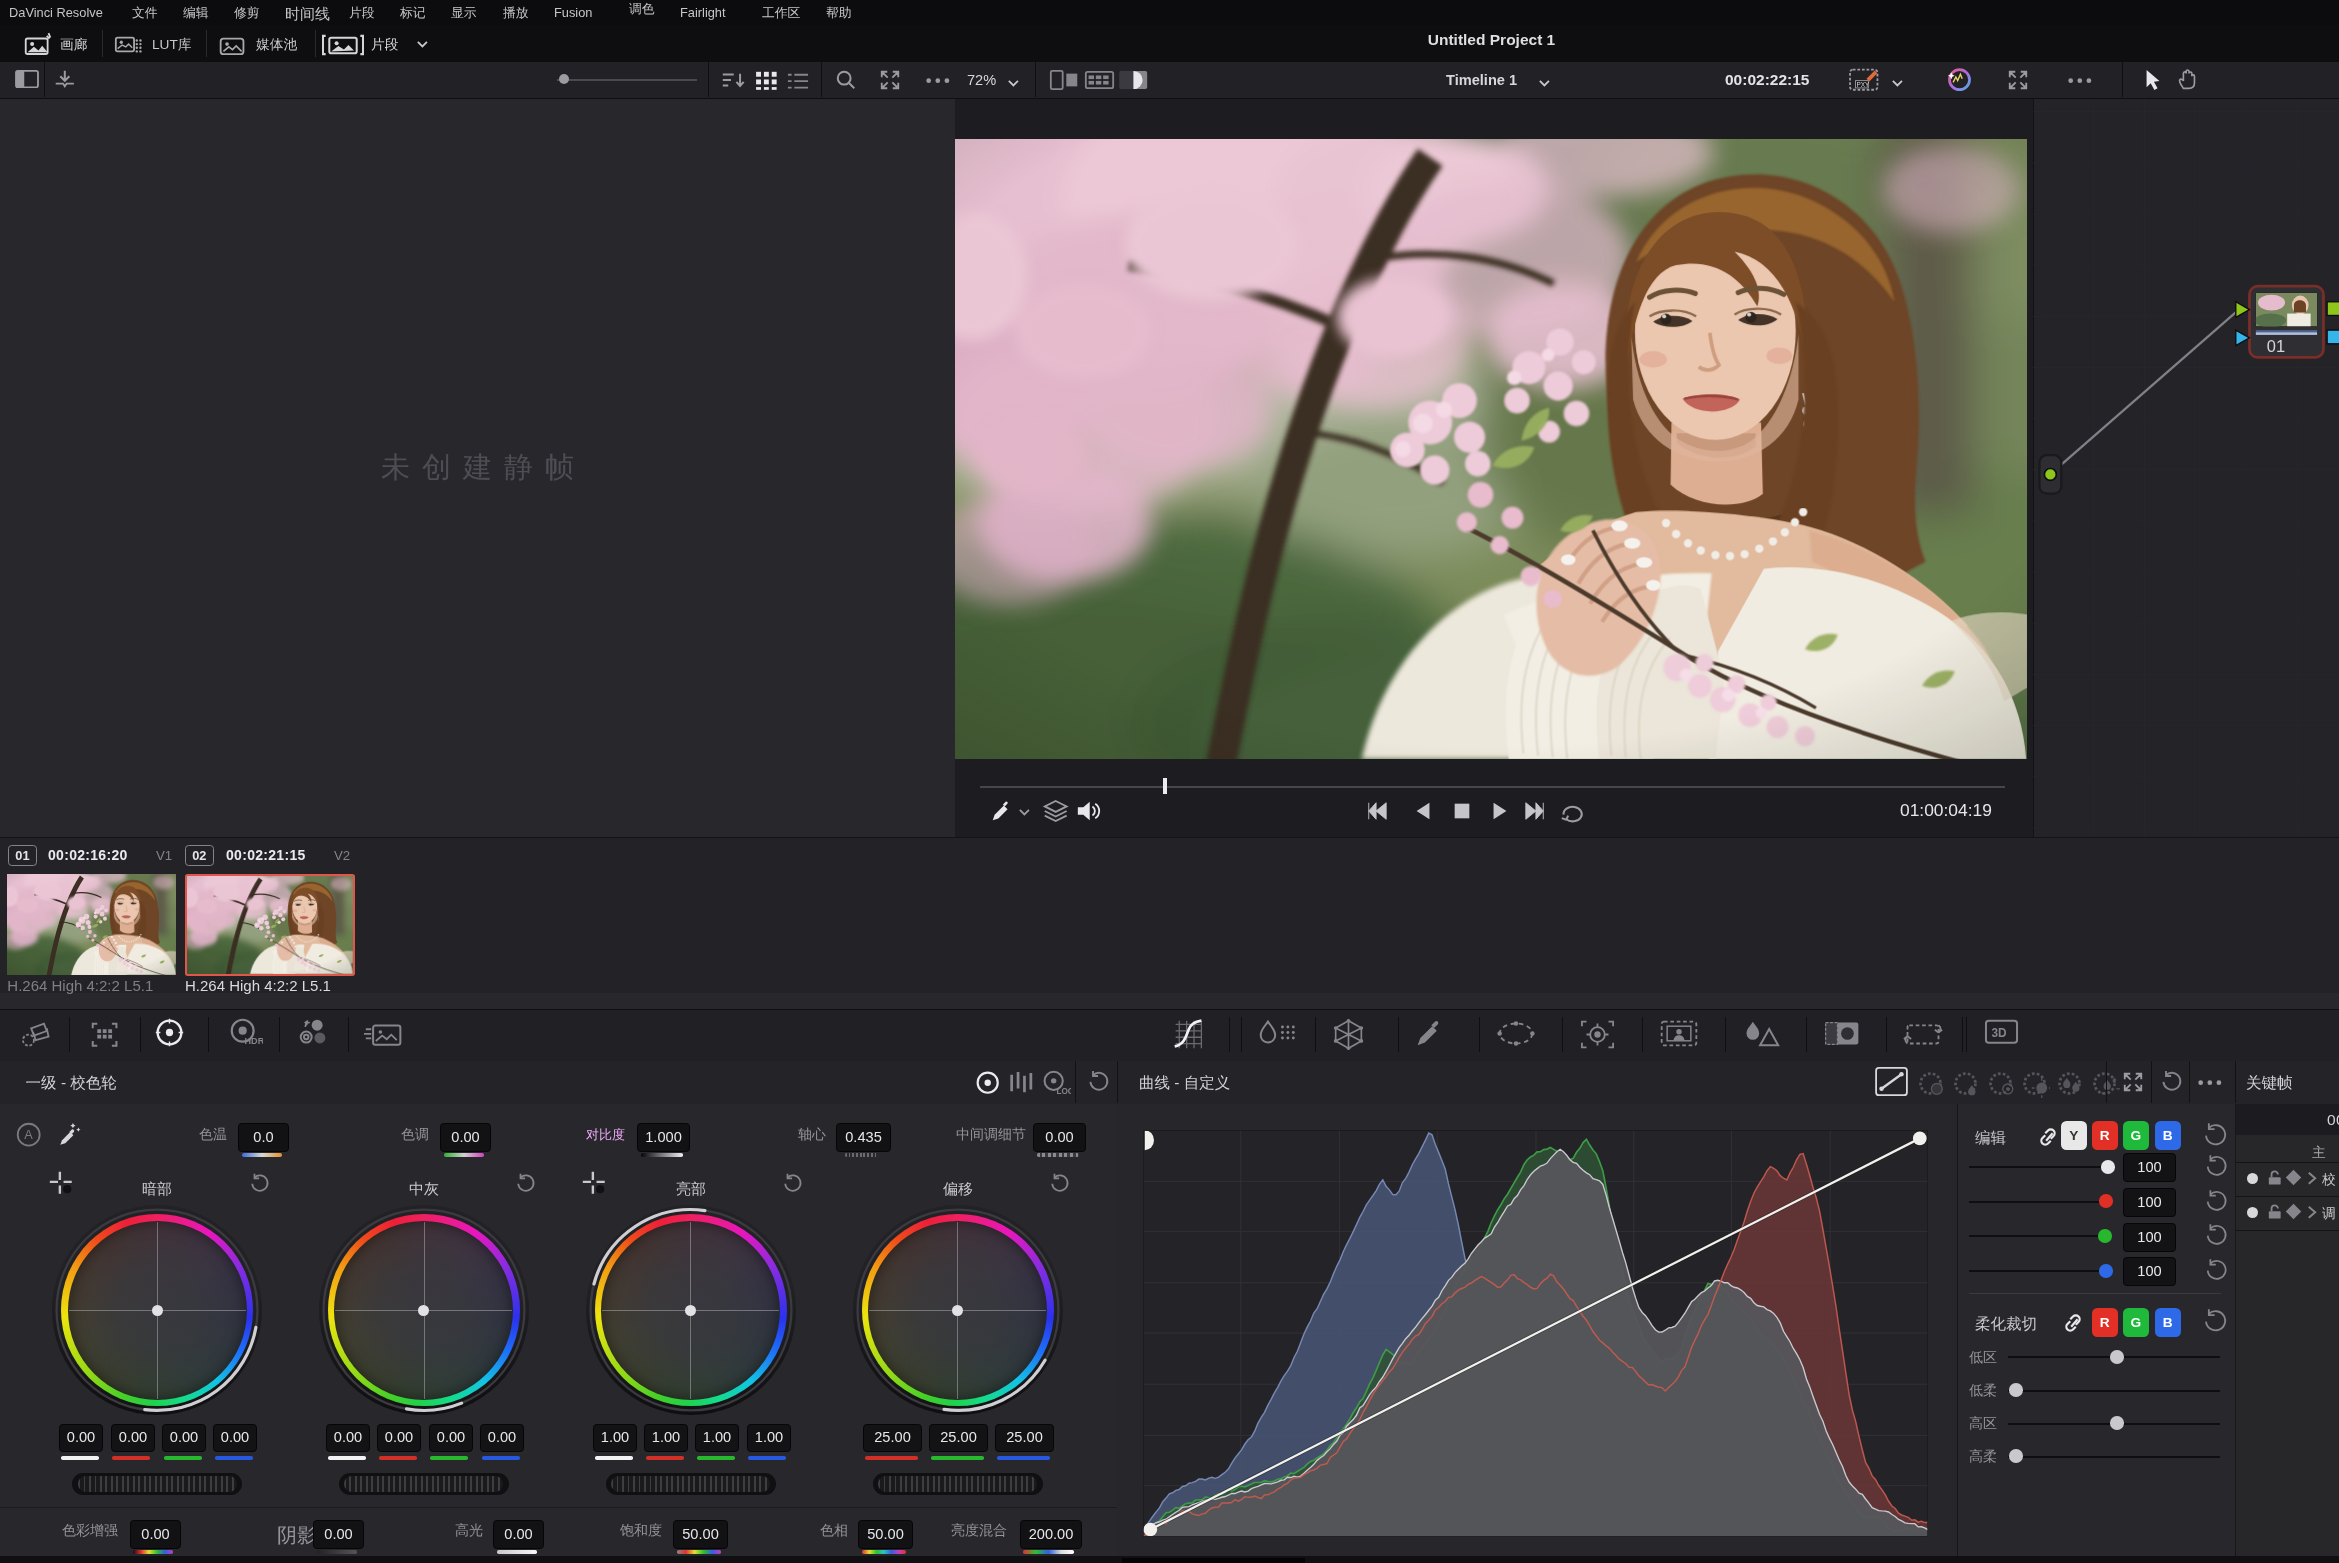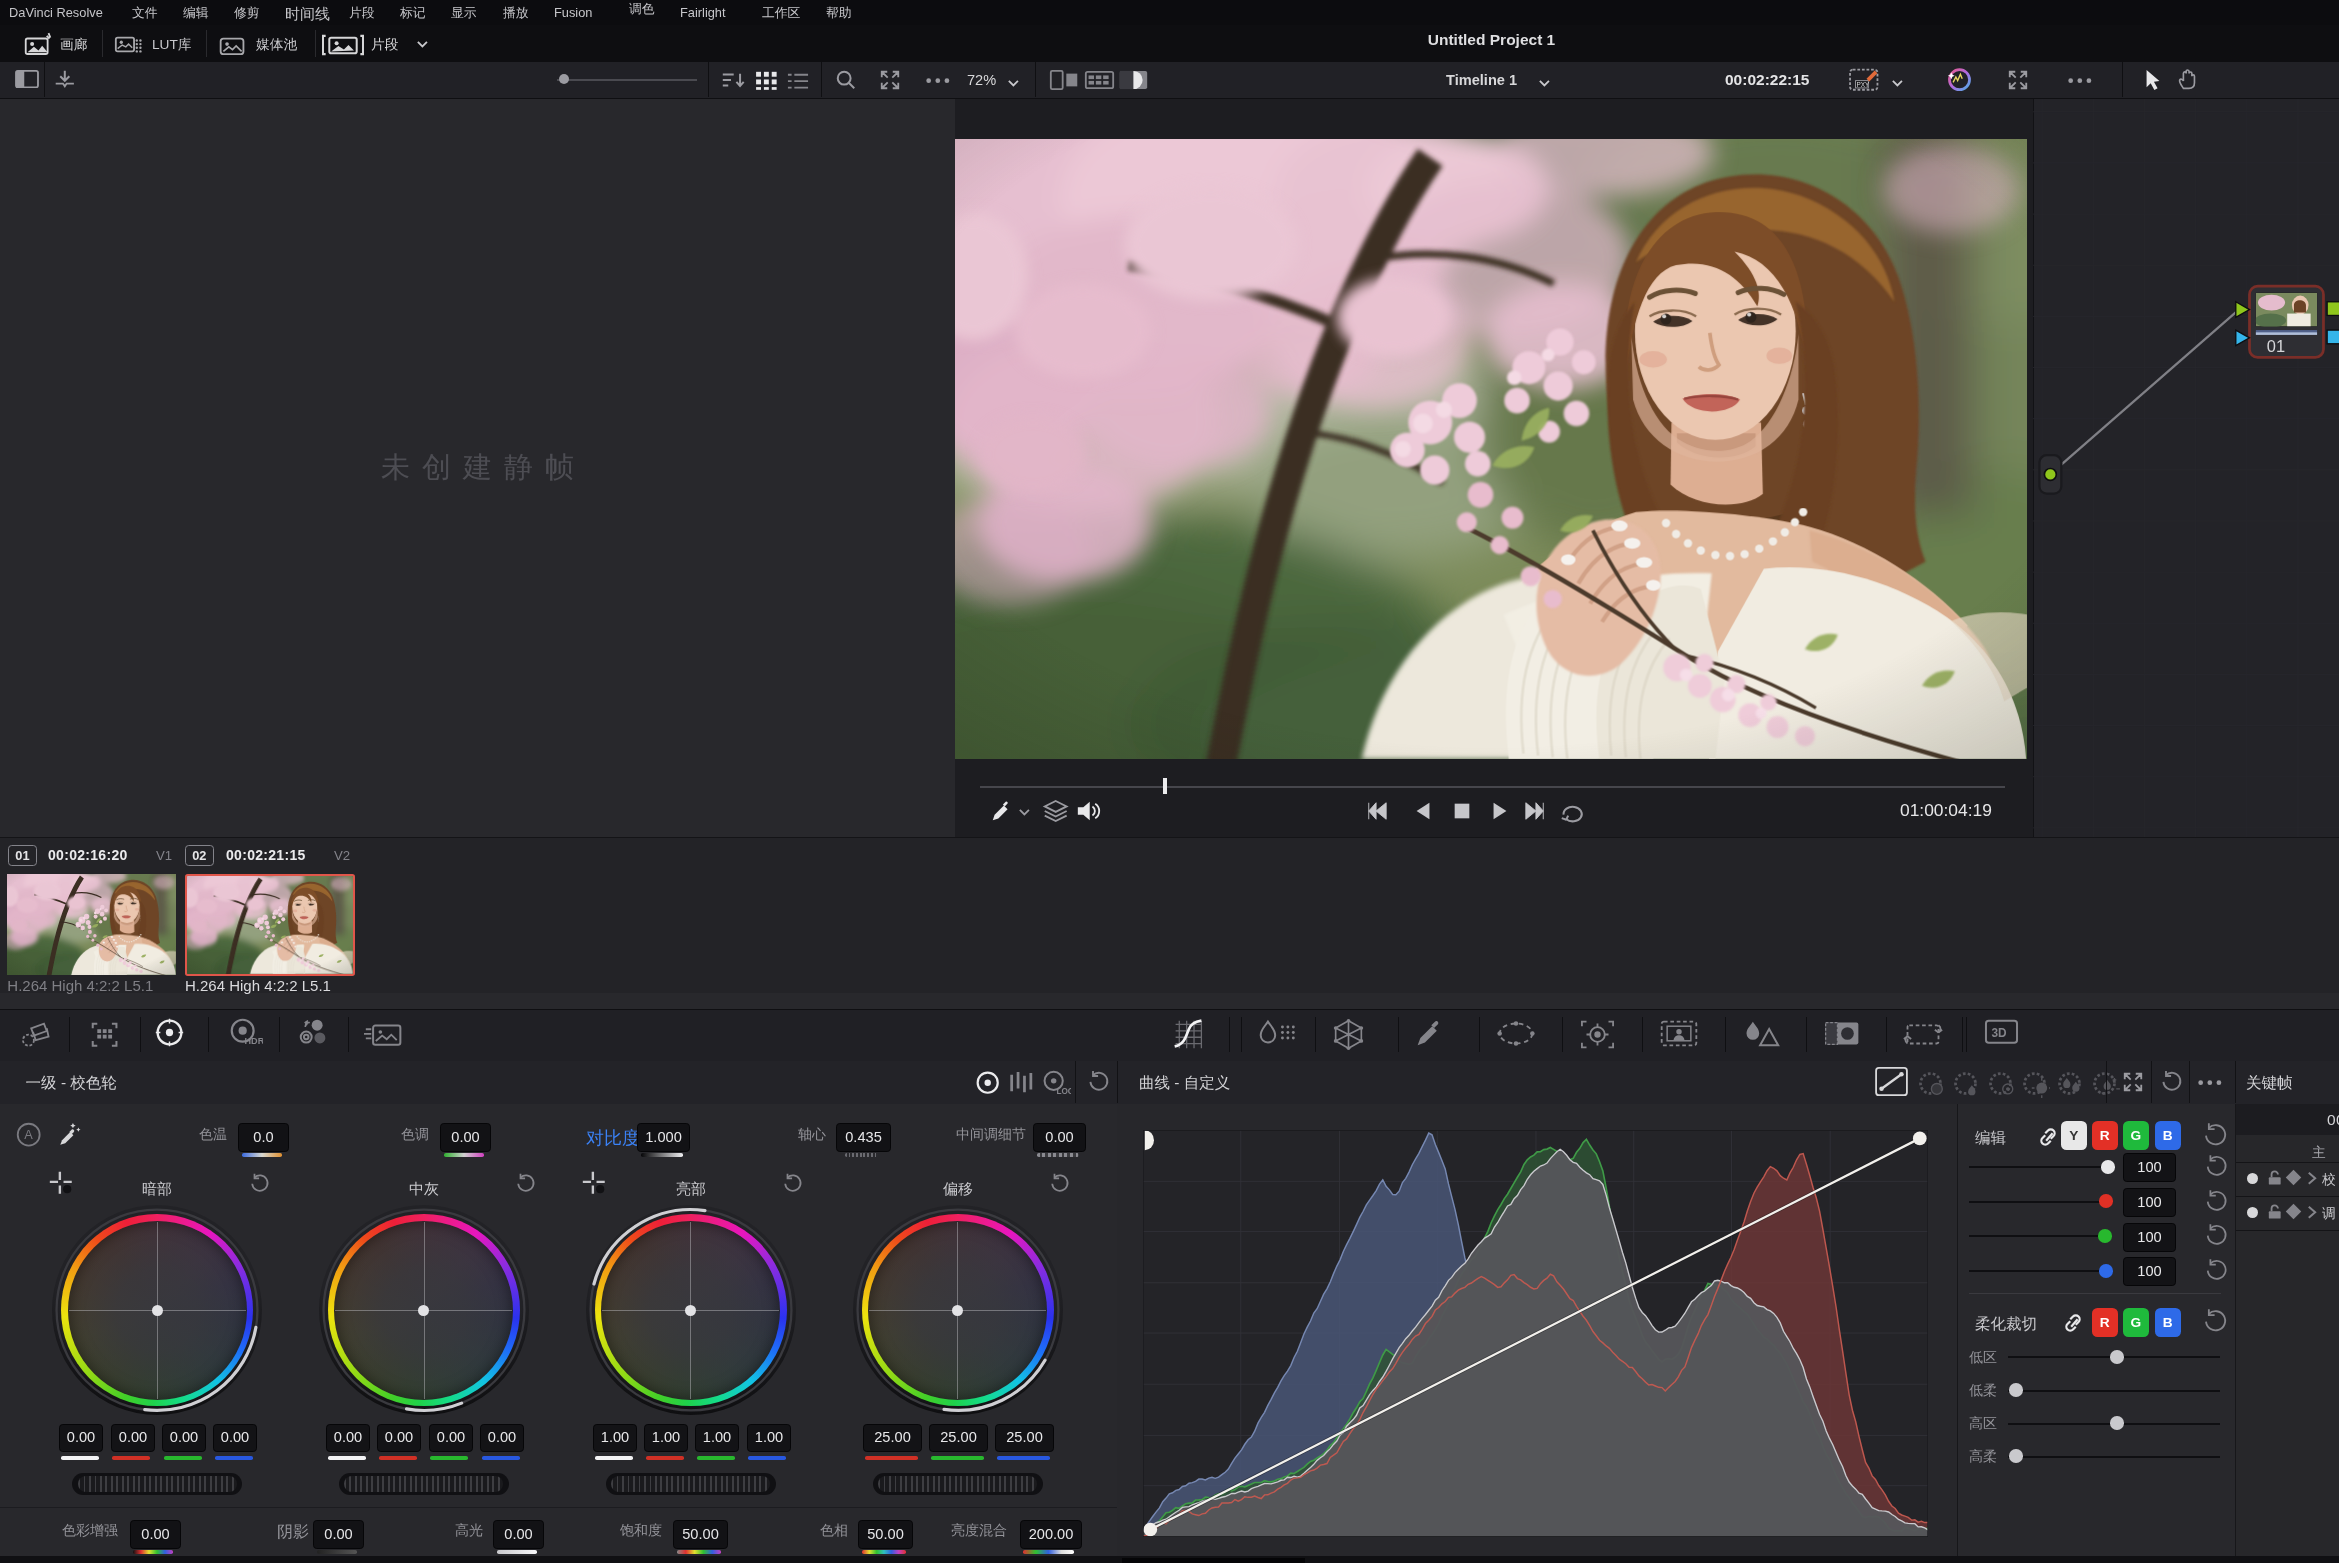--- a/index.html
+++ b/index.html
@@ -1444,21 +1444,21 @@
         <path d="M28 7 l0.8 1.6 1.6 0.8 -1.6 0.8 -0.8 1.6 -0.8 -1.6 -1.6 -0.8 1.6 -0.8z"></path>
       </g>
     </svg>
   </div>
 <div class="abs" style="left:199px;top:1126px;color:#94949a;font-size:14px;">色温</div>
 <div class="abs" style="left:238px;top:1123px;width:49px;height:26.5px;background:#121215;border:0.9px solid #060608;border-radius:3.7px;color:#e6e6e8;font-size:14.6px;text-align:center;line-height:26.5px;">0.0</div>
 <div class="abs" style="left:242px;top:1153px;width:40px;height:3.7px;border-radius:1.8px;background:linear-gradient(90deg,#3a6ae0,#d8d8d0,#e09030);"></div>
 <div class="abs" style="left:401px;top:1126px;color:#94949a;font-size:14px;">色调</div>
 <div class="abs" style="left:440px;top:1123px;width:49px;height:26.5px;background:#121215;border:0.9px solid #060608;border-radius:3.7px;color:#e6e6e8;font-size:14.6px;text-align:center;line-height:26.5px;">0.00</div>
 <div class="abs" style="left:444px;top:1153px;width:40px;height:3.7px;border-radius:1.8px;background:linear-gradient(90deg,#30b030,#d0d0d0,#d040c0);"></div>
-<div class="abs" style="left:586px;top:1126px;color:#3b82f6;font-size:18px;">对比度</div>
+<div class="abs" style="left:586px;top:1126px;color:#f0abfc;font-size:13px;">对比度</div>
 <div class="abs" style="left:637px;top:1123px;width:51px;height:26.5px;background:#121215;border:0.9px solid #060608;border-radius:3.7px;color:#e6e6e8;font-size:14.6px;text-align:center;line-height:26.5px;">1.000</div>
 <div class="abs" style="left:641px;top:1153px;width:42px;height:3.7px;border-radius:1.8px;background:linear-gradient(90deg,#060608,#f0f0f2);"></div>
 <div class="abs" style="left:798px;top:1126px;color:#94949a;font-size:14px;">轴心</div>
 <div class="abs" style="left:836px;top:1123px;width:53px;height:26.5px;background:#121215;border:0.9px solid #060608;border-radius:3.7px;color:#e6e6e8;font-size:14.6px;text-align:center;line-height:26.5px;">0.435</div>
 <div class="abs" style="left:845px;top:1153px;width:33px;height:3.7px;border-radius:1.8px;background:repeating-linear-gradient(90deg,#6a6a70 0 1.8px,#2a2a2e 1.8px 3.7px);"></div>
 <div class="abs" style="left:956px;top:1126px;color:#94949a;font-size:14px;">中间调细节</div>
 <div class="abs" style="left:1033px;top:1123px;width:51px;height:26.5px;background:#121215;border:0.9px solid #060608;border-radius:3.7px;color:#e6e6e8;font-size:14.6px;text-align:center;line-height:26.5px;">0.00</div>
 <div class="abs" style="left:1037px;top:1153px;width:42px;height:3.7px;border-radius:1.8px;background:repeating-linear-gradient(90deg,#8a8a90 0 2.7px,#3a3a3e 2.7px 5.5px);"></div>
 <div class="abs" style="left:48px;top:1170px;">
     <svg style="" width="27.4" height="27.4" viewBox="0 0 30 30">
@@ -1583,21 +1583,21 @@
 <div class="abs" style="left:929px;top:1424px;width:57px;height:25.6px;background:#131316;border:0.9px solid #060608;border-radius:3.7px;color:#e8e8ea;font-size:14.6px;text-align:center;line-height:25.6px;">25.00</div>
 <div class="abs" style="left:931px;top:1456px;width:53px;height:3.7px;border-radius:1.8px;background:#28b82e;"></div>
 <div class="abs" style="left:995px;top:1424px;width:57px;height:25.6px;background:#131316;border:0.9px solid #060608;border-radius:3.7px;color:#e8e8ea;font-size:14.6px;text-align:center;line-height:25.6px;">25.00</div>
 <div class="abs" style="left:997px;top:1456px;width:53px;height:3.7px;border-radius:1.8px;background:#2858e0;"></div>
 <div class="abs" style="left:873px;top:1473px;width:170px;height:22px;border-radius:11px;background:#101013;"></div>
 <div class="abs" style="left:878px;top:1476px;width:159px;height:16.4px;border-radius:8.2px;background:repeating-linear-gradient(90deg,#3e3e42 0 1.8px,#1a1a1d 1.8px 5.5px);"></div>
 <div class="abs" style="left:0;top:1507px;width:1117px;height:0.9px;background:#1c1c20;"></div>
 <div class="abs" style="left:62px;top:1522px;color:#94949a;font-size:14px;">色彩增强</div>
 <div class="abs" style="left:130px;top:1520px;width:49px;height:26.5px;background:#121215;border:0.9px solid #060608;border-radius:3.7px;color:#e6e6e8;font-size:14.6px;text-align:center;line-height:26.5px;">0.00</div>
 <div class="abs" style="left:133px;top:1550px;width:40px;height:3.7px;border-radius:1.8px;background:linear-gradient(90deg,#111,#e03030,#e0e030,#30c030,#3060e0,#c040c0);"></div>
-<div class="abs" style="left:277px;top:1522px;color:#94949a;font-size:16px;">阴影</div>
+<div class="abs" style="left:277px;top:1522px;color:#94949a;font-size:20px;">阴影</div>
 <div class="abs" style="left:313px;top:1520px;width:49px;height:26.5px;background:#121215;border:0.9px solid #060608;border-radius:3.7px;color:#e6e6e8;font-size:14.6px;text-align:center;line-height:26.5px;">0.00</div>
 <div class="abs" style="left:317px;top:1550px;width:40px;height:3.7px;border-radius:1.8px;background:linear-gradient(90deg,#222,#555);"></div>
 <div class="abs" style="left:455px;top:1522px;color:#94949a;font-size:14px;">高光</div>
 <div class="abs" style="left:493px;top:1520px;width:49px;height:26.5px;background:#121215;border:0.9px solid #060608;border-radius:3.7px;color:#e6e6e8;font-size:14.6px;text-align:center;line-height:26.5px;">0.00</div>
 <div class="abs" style="left:497px;top:1550px;width:40px;height:3.7px;border-radius:1.8px;background:linear-gradient(90deg,#c8c8cc,#f8f8fa);"></div>
 <div class="abs" style="left:620px;top:1522px;color:#94949a;font-size:14px;">饱和度</div>
 <div class="abs" style="left:673px;top:1520px;width:53px;height:26.5px;background:#121215;border:0.9px solid #060608;border-radius:3.7px;color:#e6e6e8;font-size:14.6px;text-align:center;line-height:26.5px;">50.00</div>
 <div class="abs" style="left:677px;top:1550px;width:44px;height:3.7px;border-radius:1.8px;background:linear-gradient(90deg,#888,#e03030,#e0e030,#30c030,#3060e0,#c040c0);"></div>
 <div class="abs" style="left:820px;top:1522px;color:#94949a;font-size:14px;">色相</div>
 <div class="abs" style="left:858px;top:1520px;width:53px;height:26.5px;background:#121215;border:0.9px solid #060608;border-radius:3.7px;color:#e6e6e8;font-size:14.6px;text-align:center;line-height:26.5px;">50.00</div>

